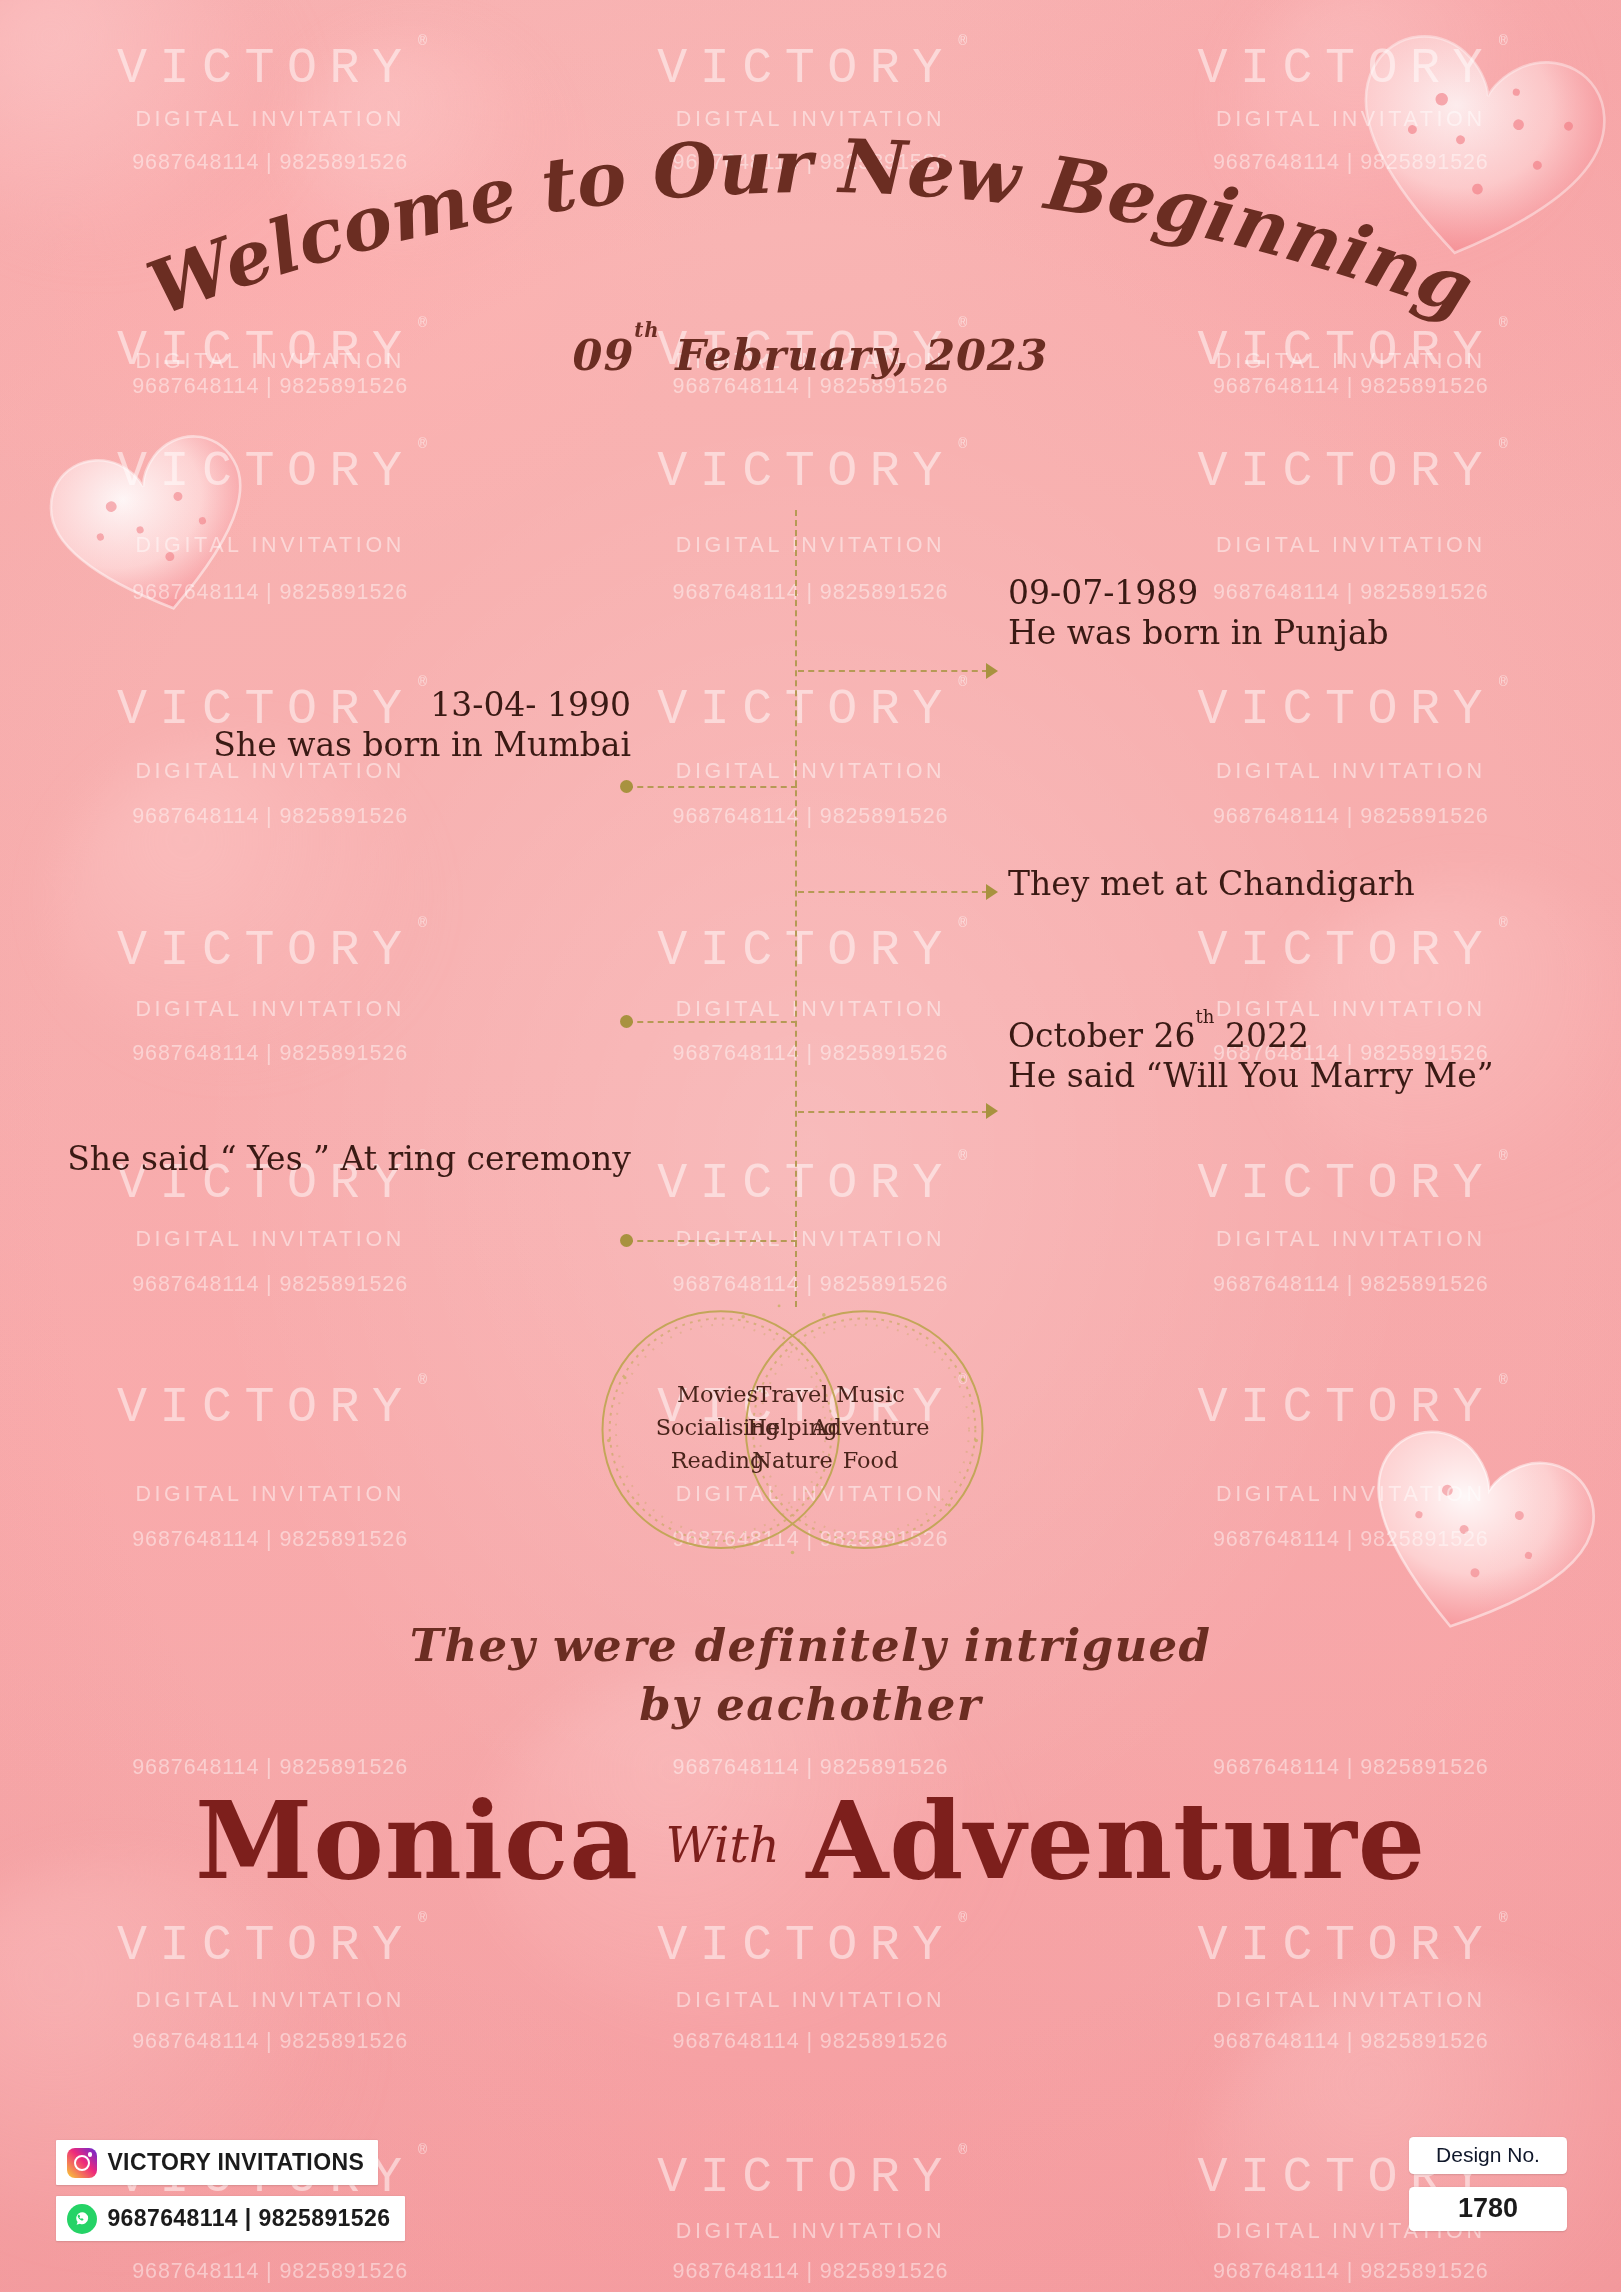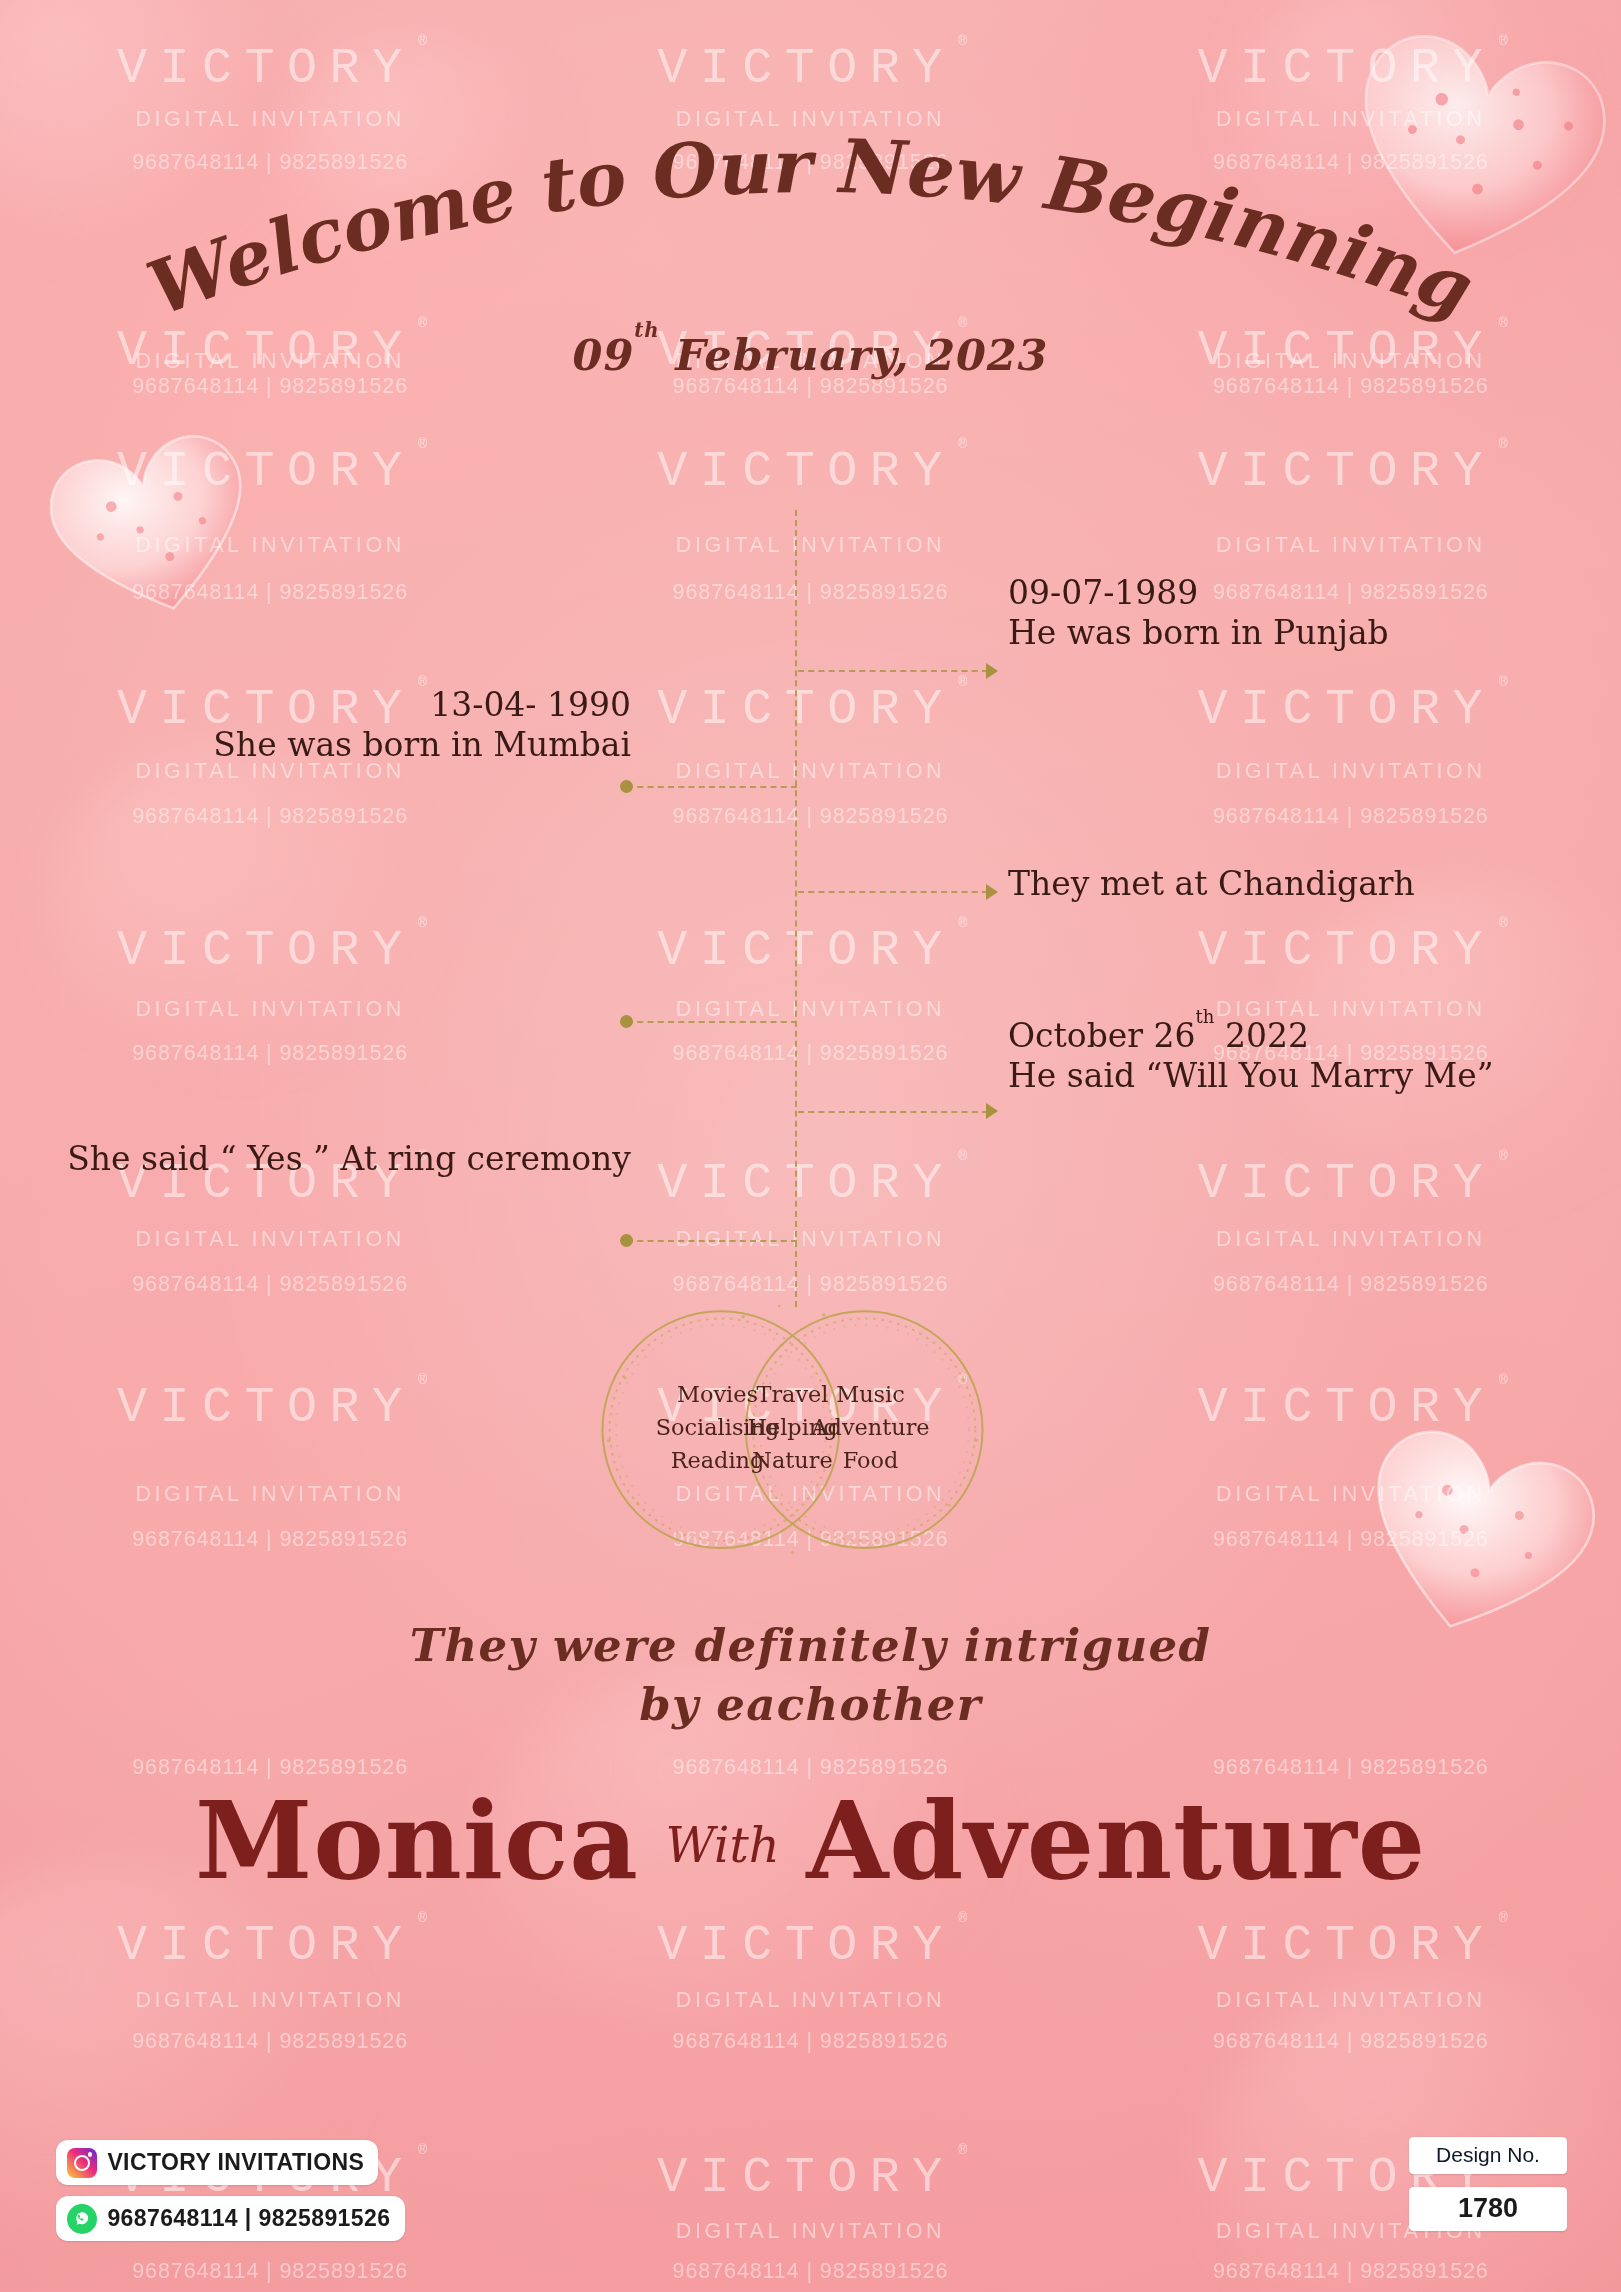--- a/index.html
+++ b/index.html
@@ -214,21 +214,21 @@
     font-size: 48px;
     position: relative;
     top: -16px;
     padding: 0 23px;
   }
 
   
   .badge {
     position: absolute;
     background: #ffffff;
-    border-radius: 12px;
+    border-radius: 1px;
     display: flex;
     align-items: center;
     box-shadow: 0 0.9px 1.8px rgba(0,0,0,0.12);
   }
   #badge-brand {
     left: 56px; top: 2140px;
     height: 45px;
     padding: 0 14.3px 0 10.7px;
     gap: 10.7px;
   }

